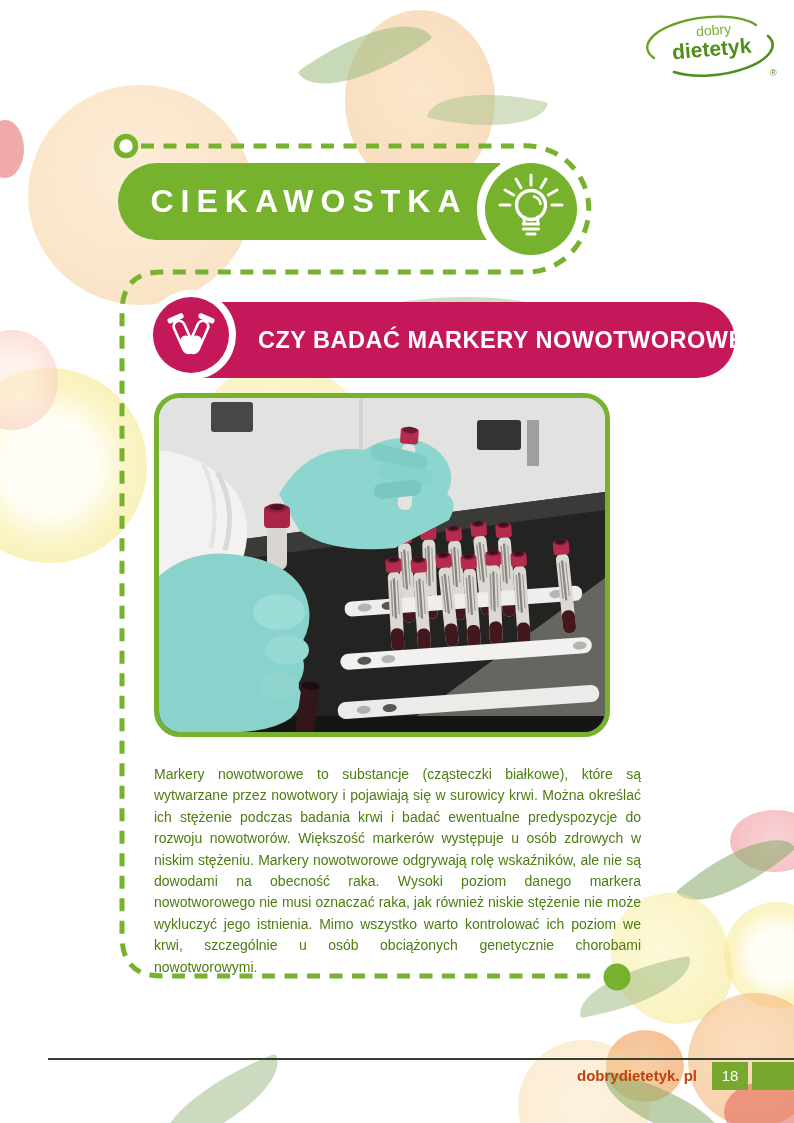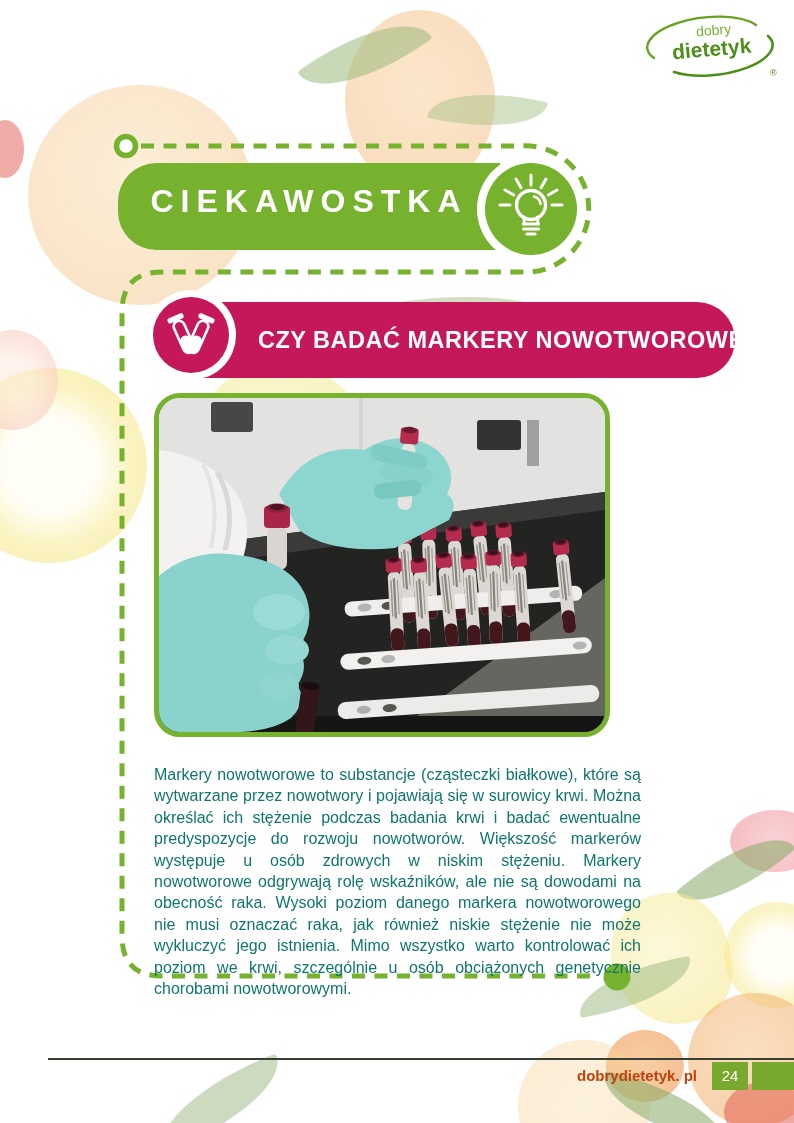--- a/index.html
+++ b/index.html
@@ -12,21 +12,21 @@
   .d-leaf{border-radius:4% 100% 4% 100%;}
   .d-leaf2{border-radius:100% 4% 100% 4%;}
 
   
   .dash-overlay{position:absolute;left:0;top:0;z-index:2;pointer-events:none;}
 
   
   .logo{position:absolute;left:640px;top:10px;width:150px;height:80px;z-index:3;}
 
   
-  .badge-banner{position:absolute;left:118px;top:163px;width:382px;height:87px;
+  .badge-banner{position:absolute;left:118px;top:163px;width:382px;height:77px;
     background:#76b22d;border-radius:38.5px 0 0 38.5px;z-index:3;}
   .badge-label{position:absolute;left:0;top:0;width:100%;height:77px;line-height:77px;
     text-align:center;color:#fff;font-size:32px;font-weight:900;letter-spacing:7px;}
   .bulb-ring{position:absolute;left:477px;top:155px;width:108px;height:108px;border-radius:50%;
     background:#fff;z-index:3;}
   .bulb-circle{position:absolute;left:485px;top:163px;width:92px;height:92px;border-radius:50%;
     background:#76b22d;z-index:4;}
 
   
   .q-banner{position:absolute;left:200px;top:302px;width:535px;height:76px;background:#c4185a;
@@ -37,21 +37,21 @@
     background:#fff;z-index:4;}
   .tube-circle{position:absolute;left:153px;top:297px;width:76px;height:76px;border-radius:50%;
     background:#c4185a;z-index:5;}
 
   
   .photo-frame{position:absolute;left:154px;top:393px;width:446px;height:334px;
     border:5px solid #76b22d;border-radius:26px;overflow:hidden;background:#d9d9d7;z-index:3;}
 
   
   .body-text{position:absolute;left:154px;top:764px;width:487px;z-index:3;
-    font-size:16px;line-height:21.4px;color:#0f766e;text-align:justify;}
+    font-size:14px;line-height:21.4px;color:#4d7c0f;text-align:justify;}
 
   
   .footer-rule{position:absolute;left:48px;top:1058px;width:746px;height:2px;background:#3a3f33;z-index:3;}
   .footer-copy{position:absolute;left:48px;top:1065px;width:548px;z-index:3;
     font-size:13px;line-height:19.5px;color:#1f1e1c;}
   .footer-site{position:absolute;left:500px;top:1067px;width:197px;text-align:right;z-index:3;
     font-size:15px;font-weight:700;color:#c2410c;}
   .page-num-box{position:absolute;left:712px;top:1062px;width:36px;height:28px;background:#78a92e;
     color:#fff;font-size:15px;text-align:center;line-height:28px;z-index:3;}
   .edge-box{position:absolute;left:752px;top:1062px;width:42px;height:28px;background:#78a92e;z-index:3;}
@@ -226,16 +226,16 @@
         <rect x="-9" y="0" width="18" height="52" rx="7" fill="#33161a"></rect>
         <ellipse cx="0" cy="2" rx="9" ry="4" fill="#1c0c0f"></ellipse>
       </g>
     </svg>
   </div>
 
   <div class="body-text">Markery nowotworowe to substancje (cząsteczki białkowe), które są wytwarzane przez nowotwory i pojawiają się w surowicy krwi. Można określać ich stężenie podczas badania krwi i badać ewentualne predyspozycje do rozwoju nowotworów. Większość markerów występuje u osób zdrowych w niskim stężeniu. Markery nowotworowe odgrywają rolę wskaźników, ale nie są dowodami na obecność raka. Wysoki poziom danego markera nowotworowego nie musi oznaczać raka, jak również niskie stężenie nie może wykluczyć jego istnienia. Mimo wszystko warto kontrolować ich poziom we krwi, szczególnie u osób obciążonych genetycznie chorobami nowotworowymi.</div>
 
   <div class="footer-rule"></div>
   <div class="footer-site">dobrydietetyk. pl</div>
-  <div class="page-num-box">24</div>
+  <div class="page-num-box">18</div>
   <div class="edge-box"></div>
 
 </div>
 
 </body></html>

